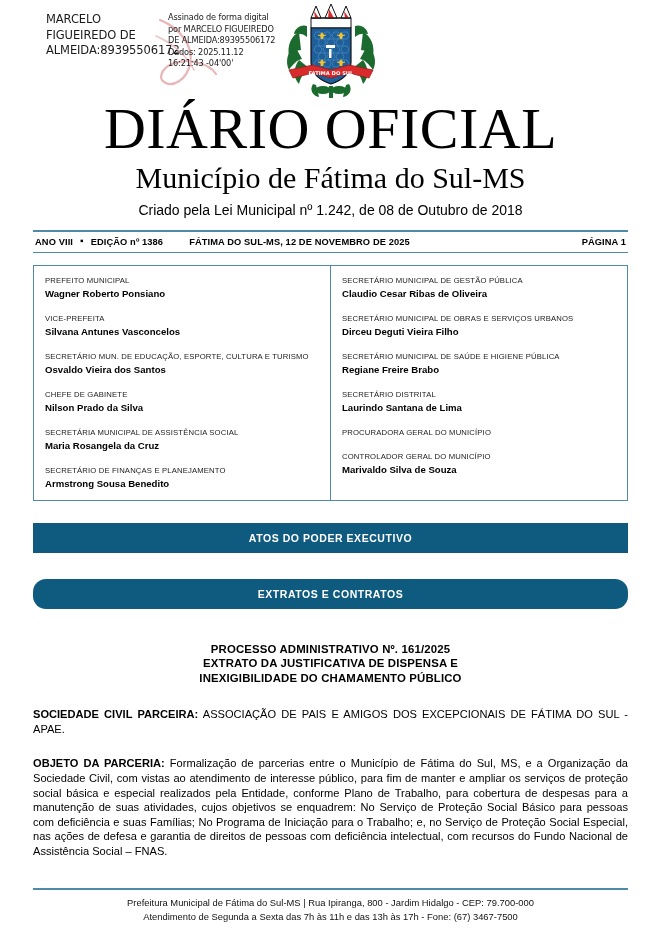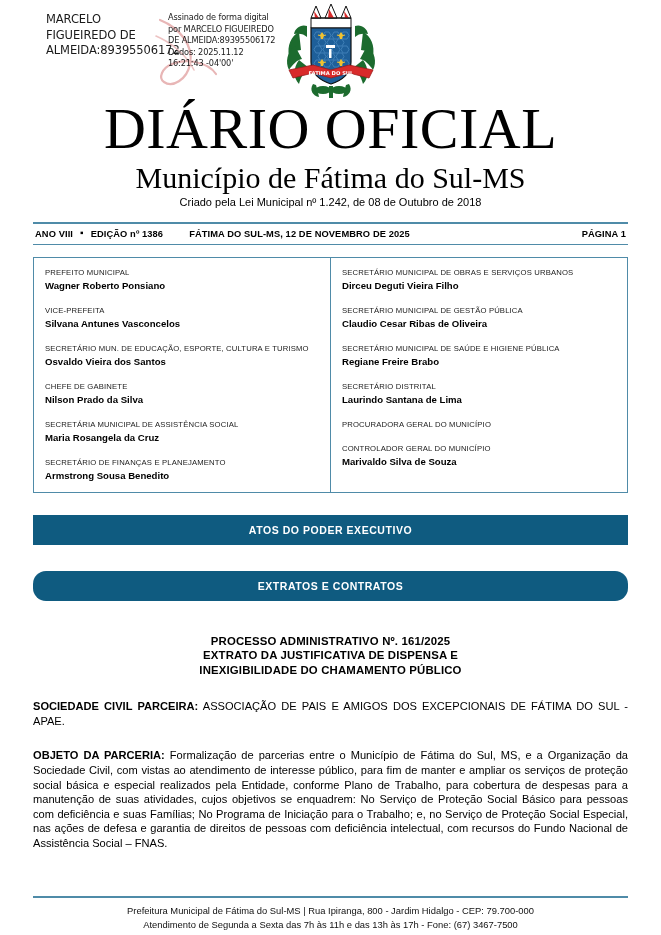--- a/index.html
+++ b/index.html
@@ -89,22 +89,23 @@
   .masthead h2 {
     font-family: "Liberation Serif", serif;
     font-weight: normal;
     font-size: 30px;
     line-height: 34px;
     margin: 3px 0 0 0;
     color: #000;
   }
   .masthead .lawline {
     font-family: "Liberation Sans", sans-serif;
-    font-size: 11px;
+    font-size: 14px;
     line-height: 14px;
+    margin-top: 8px;
     color: #000;
   }
 
   
   .infobar-wrap {
     margin: 13px 33px 0 33px;
   }
   .rule-top {
     height: 2px;
     background: #4f8ba8;
@@ -219,21 +220,21 @@
   }
   .doc-para b {
     font-weight: bold;
   }
 
   
   .footer {
     position: absolute;
     left: 33px;
     right: 33px;
-    bottom: 4px;
+    bottom: 12px;
   }
   .footer .rule {
     height: 2px;
     background: #4f8ba8;
   }
   .footer .ftext {
     text-align: center;
     font-size: 9.4px;
     line-height: 13.4px;
     color: #111;
@@ -375,26 +376,26 @@
         <div class="role">SECRETÁRIA MUNICIPAL DE ASSISTÊNCIA SOCIAL</div>
         <div class="name">Maria Rosangela da Cruz</div>
       </div>
       <div class="official">
         <div class="role">SECRETÁRIO DE FINANÇAS E PLANEJAMENTO</div>
         <div class="name">Armstrong Sousa Benedito</div>
       </div>
     </div>
     <div class="officials-col right">
       <div class="official">
+        <div class="role">SECRETÁRIO MUNICIPAL DE GESTÃO PÚBLICA</div>
+        <div class="name">Claudio Cesar Ribas de Oliveira</div>
+      </div>
+      <div class="official">
         <div class="role">SECRETÁRIO MUNICIPAL DE OBRAS E SERVIÇOS URBANOS</div>
         <div class="name">Dirceu Deguti Vieira Filho</div>
-      </div>
-      <div class="official">
-        <div class="role">SECRETÁRIO MUNICIPAL DE GESTÃO PÚBLICA</div>
-        <div class="name">Claudio Cesar Ribas de Oliveira</div>
       </div>
       <div class="official">
         <div class="role">SECRETÁRIO MUNICIPAL DE SAÚDE E HIGIENE PÚBLICA</div>
         <div class="name">Regiane Freire Brabo</div>
       </div>
       <div class="official">
         <div class="role">SECRETÁRIO DISTRITAL</div>
         <div class="name">Laurindo Santana de Lima</div>
       </div>
       <div class="official">

